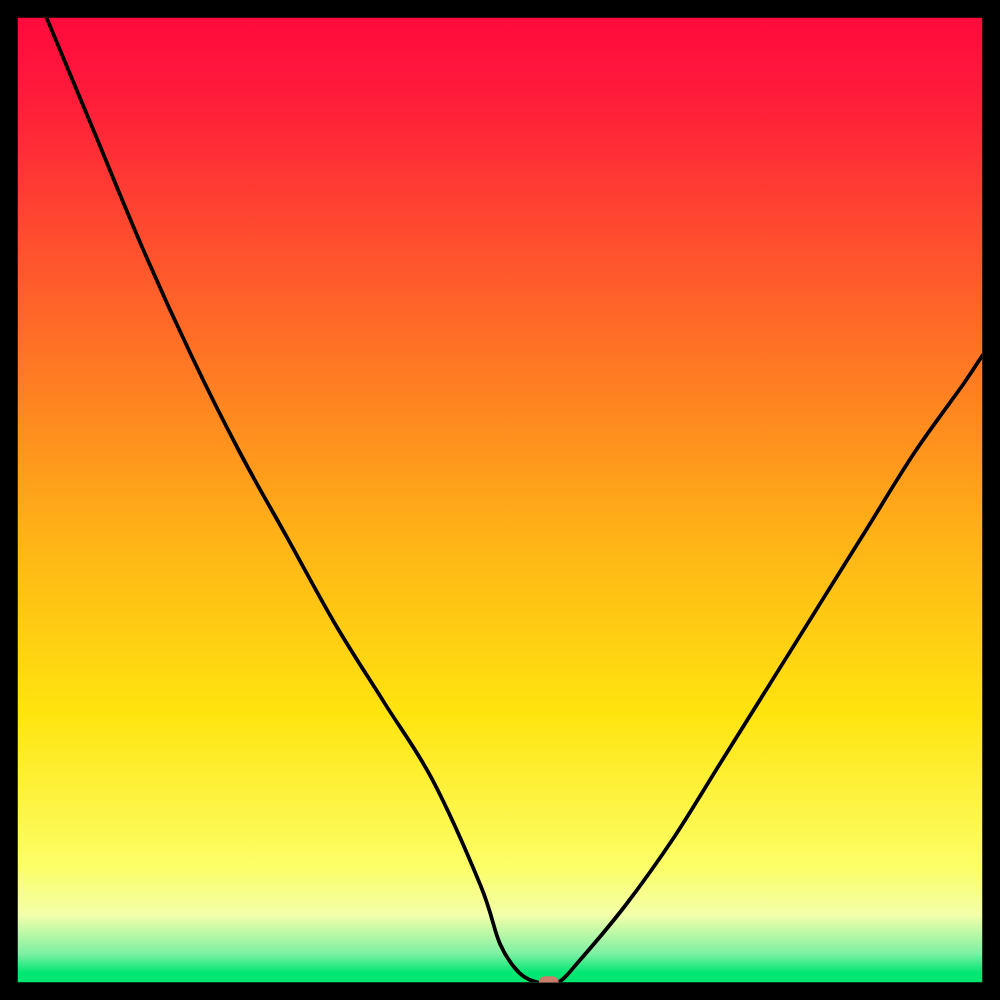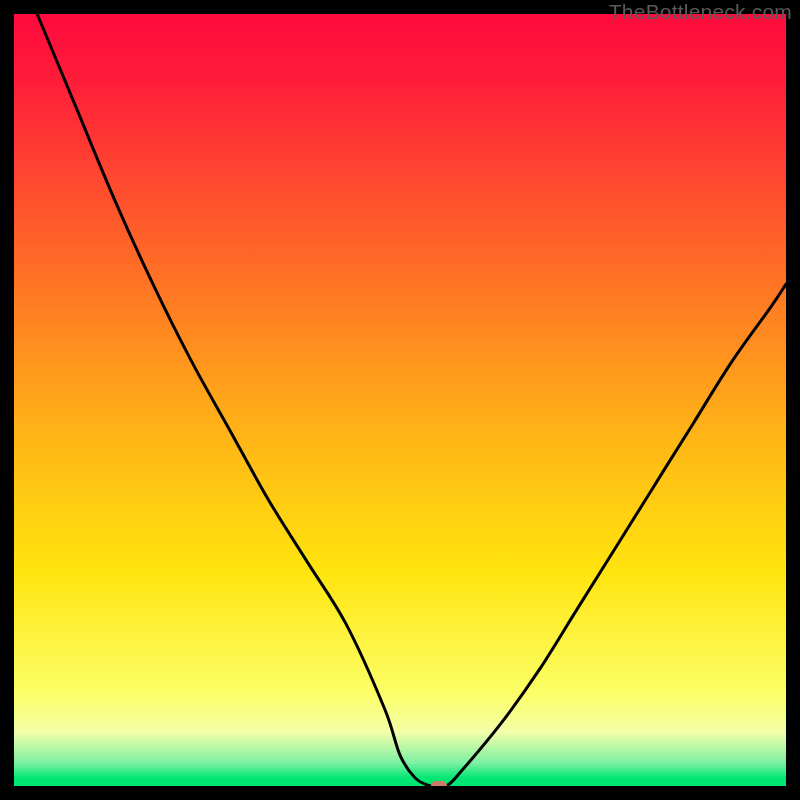--- a/index.html
+++ b/index.html
@@ -76,14 +76,13 @@
   <div class="plot-area">
     <div class="gradient"></div>
 
     <svg class="curve" viewBox="0 0 772 772" preserveAspectRatio="none">
       <path id="curve-path" d="M 23.2 0.0 C 29.6 15.4, 48.9 61.8, 61.8 92.6 C 74.6 123.5, 87.5 155.7, 100.4 185.3 C 113.2 214.9, 126.1 243.2, 139.0 270.2 C 151.8 297.2, 164.7 323.0, 177.6 347.4 C 190.4 371.8, 203.3 393.7, 216.2 416.9 C 229.0 440.0, 241.9 464.5, 254.8 486.4 C 267.6 508.2, 280.5 527.5, 293.4 548.1 C 306.2 568.7, 319.1 585.4, 332.0 609.9 C 344.8 634.3, 361.6 672.9, 370.6 694.8 C 379.6 716.7, 380.9 729.5, 386.0 741.1 C 391.1 752.7, 396.3 759.1, 401.4 764.3 C 406.6 769.4, 411.7 770.7, 416.9 772.0 C 422.0 773.3, 427.2 774.6, 432.3 772.0 C 437.5 769.4, 438.8 766.9, 447.8 756.6 C 456.8 746.3, 473.5 727.0, 486.4 710.2 C 499.2 693.5, 512.1 675.5, 525.0 656.2 C 537.8 636.9, 550.7 615.0, 563.6 594.4 C 576.4 573.9, 589.3 553.3, 602.2 532.7 C 615.0 512.1, 627.9 491.5, 640.8 470.9 C 653.6 450.3, 666.5 429.7, 679.4 409.2 C 692.2 388.6, 705.1 366.7, 718.0 347.4 C 730.8 328.1, 747.6 306.2, 756.6 293.4 C 765.6 280.5, 769.4 274.1, 772.0 270.2" fill="none" stroke="#000000" stroke-width="3" stroke-linejoin="round" stroke-linecap="round"></path>
     </svg>
 
     <div id="marker" class="marker" style="left: 424.6px; top: 772px;"></div>
   </div>
 
-  <div class="watermark">TheBottleneck.com</div>
 </div>
 
 </body></html>

